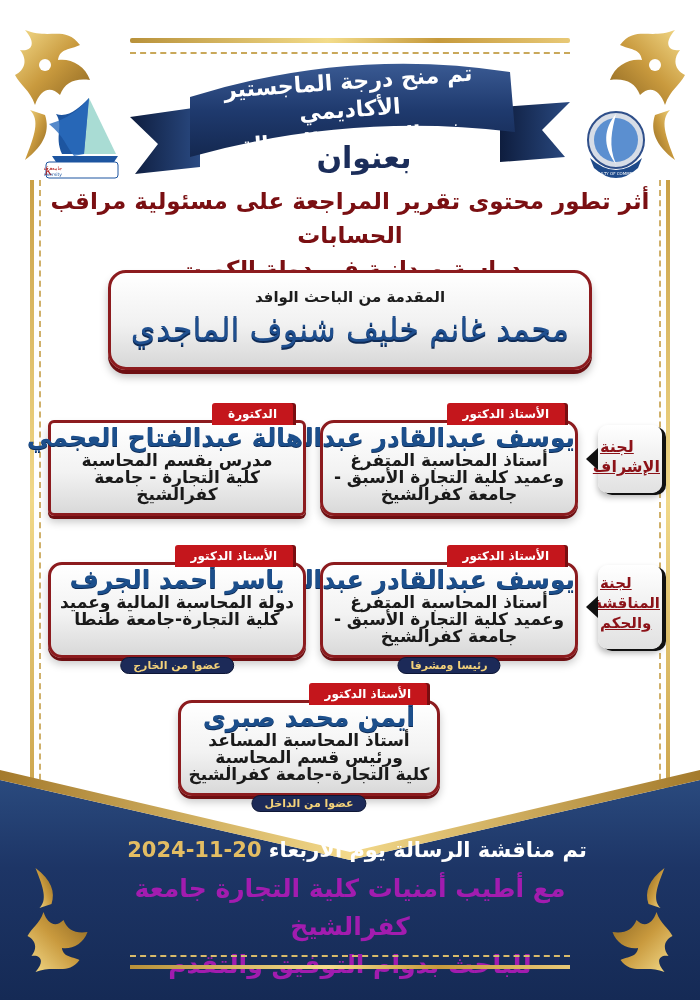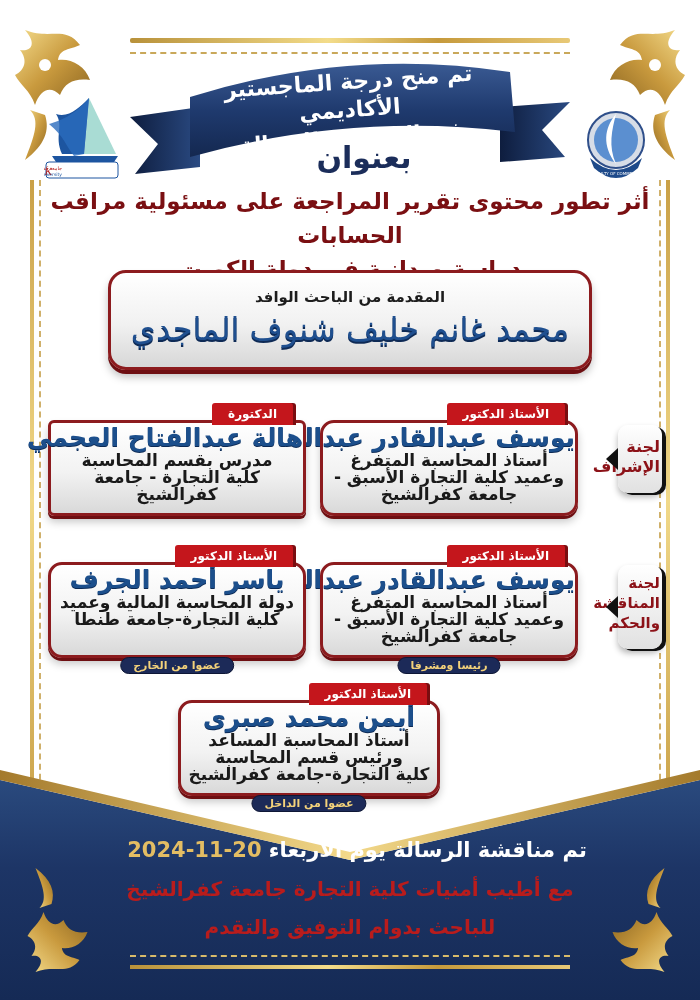--- a/index.html
+++ b/index.html
@@ -114,26 +114,26 @@
     background: #1c2a58; color: #f4d27a; font-size: 11px; font-weight: bold;
     white-space: nowrap; border: 1px solid #0e1736;
   }
   .card.c1 { left: 320px; top: 420px; }
   .card.c2 { left: 48px;  top: 420px; border-radius: 6px; }
   .card.c3 { left: 320px; top: 562px; }
   .card.c4 { left: 48px;  top: 562px; }
   .card.c5 { left: 178px; top: 700px; width: 262px; }
 
   .committee {
-    position: absolute; right: 38px; width: 44px;
+    position: absolute; right: 38px; width: 64px;
     border-radius: 10px;
     background: linear-gradient(180deg, #ffffff, #e1e1e1);
     box-shadow: 4px 2px 0 #111, 0 4px 6px rgba(0,0,0,0.3);
-    text-align: right; color: #8c1218; font-weight: bold;
-    font-size: 16px; line-height: 20px; padding: 8px 2px;
+    text-align: left; color: #8c1218; font-weight: bold;
+    font-size: 16px; line-height: 20px; padding: 8px 2px; text-decoration: underline;
   }
   .committee::before {
     content: ""; position: absolute; left: -12px; top: 50%;
     transform: translateY(-50%);
     border-top: 11px solid transparent; border-bottom: 11px solid transparent;
     border-right: 12px solid #111;
   }
   .committee.sup { top: 425px; height: 68px; padding-top: 12px; }
   .committee.disc { top: 565px; height: 84px; font-size: 15px; line-height: 20px; }
 
@@ -142,22 +142,22 @@
     position: absolute; left: 0; top: 760px; width: 700px; height: 240px;
   }
   .bottom-band svg { position: absolute; inset: 0; width: 100%; height: 100%; }
   .date-line {
     position: absolute; left: 0; right: 0; top: 838px;
     text-align: center; font-size: 21px; font-weight: bold; color: #ffffff; padding-left: 14px;
   }
   .date-line .date { color: #e3bd63; }
   .wish-line {
     position: absolute; left: 80px; right: 80px; top: 870px;
-    text-align: center; font-size: 20px; font-weight: bold; line-height: 38px;
-    color: #b91c1c;
+    text-align: center; font-size: 25px; font-weight: bold; line-height: 38px;
+    color: #a21caf;
   }
 </style>
 </head>
 <body>
 
 <div class="gold-line-top"></div>
 <div class="gold-dash-top"></div>
 <div class="side-line left"></div>
 <div class="side-line right"></div>
 <div class="side-dash left"></div>

